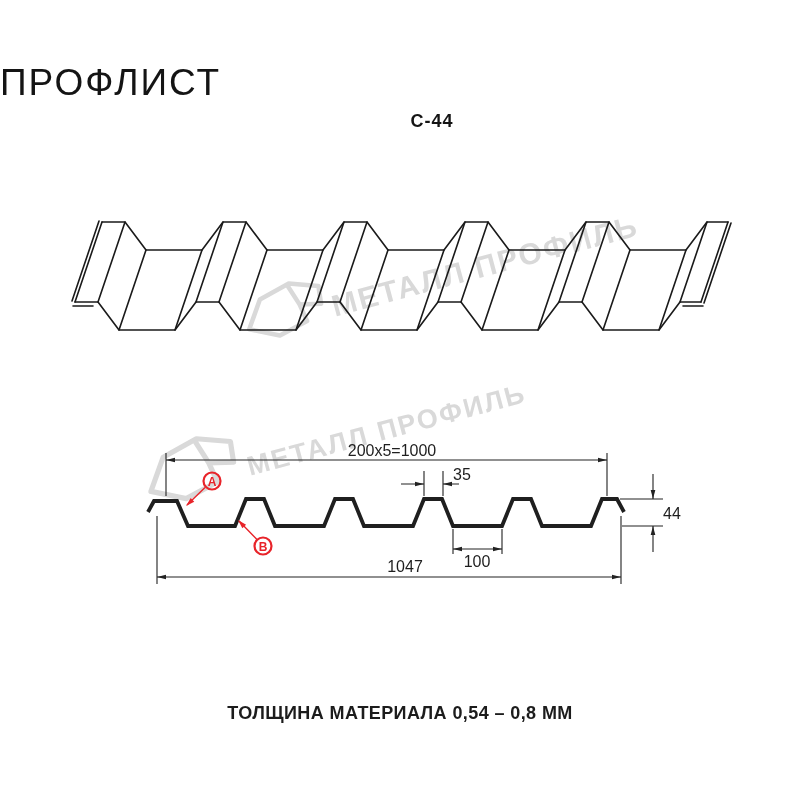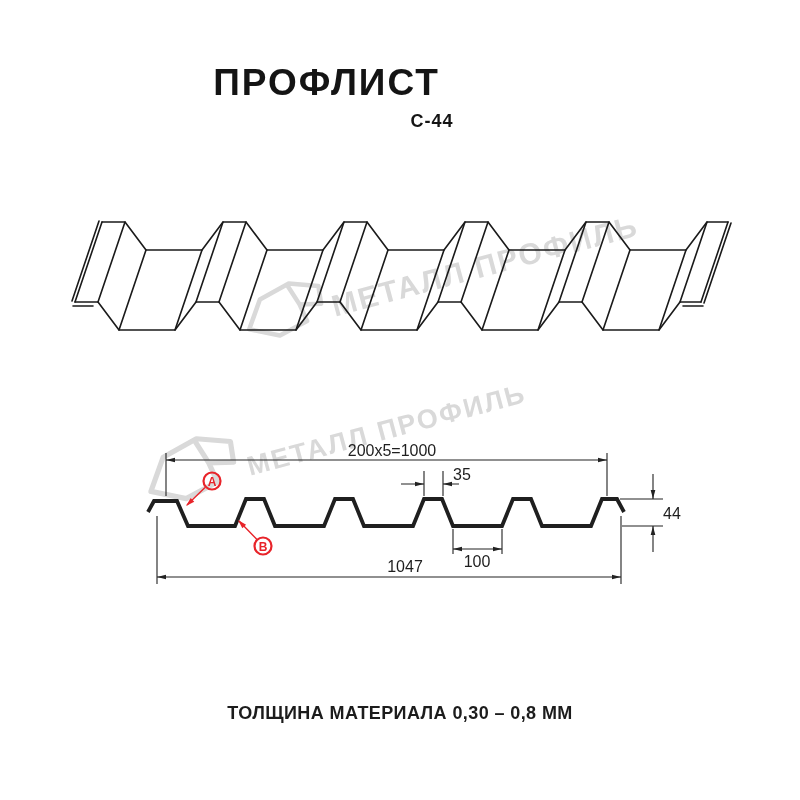--- a/index.html
+++ b/index.html
@@ -1,19 +1,19 @@
 <!DOCTYPE html>
 <html><head>
 <meta charset="utf-8">
 <style>
   html,body{margin:0;padding:0;background:#fff;}
   .canvas{position:relative;width:800px;height:800px;background:#ffffff;overflow:hidden;
           font-family:"Liberation Sans", sans-serif;}
-  .page-title{position:absolute;top:62px;left:0;width:653px;text-align:center;
-              font-size:37px;font-weight:700;letter-spacing:2px;color:#141414;}
+  .page-title{position:absolute;top:62px;left:0;width:653px;text-align:left;
+              font-size:37px;font-weight:400;letter-spacing:2px;color:#141414;}
   .model-label{position:absolute;top:111px;left:0;width:800px;text-align:center;
                font-size:18px;font-weight:700;letter-spacing:1px;color:#141414;padding-left:32px;}
   .footer-note{position:absolute;top:703px;left:0;width:800px;text-align:center;
                font-size:18px;font-weight:600;letter-spacing:.4px;color:#1c1c1c;}
   svg{position:absolute;left:0;top:0;}
   .wm-logo{fill:#ffffff;stroke:#d9d9d9;stroke-width:4.5;stroke-linejoin:round;}
   .wm-text{fill:#d9d9d9;font-weight:700;letter-spacing:2px;}
   .draw3d{stroke:#1a1a1a;stroke-width:1.6;fill:none;stroke-linejoin:round;stroke-linecap:round;}
   .profile{stroke:#1f1f1f;stroke-width:3.8;fill:none;stroke-linejoin:miter;stroke-linecap:butt;}
   .dim{stroke:#222;stroke-width:1.1;fill:none;}
@@ -85,14 +85,14 @@
         <circle class="red-circle" cx="212" cy="481" r="8.5"></circle>
         <text class="red-letter" x="212" y="485.5" text-anchor="middle">А</text>
       </g>
       <g>
         <circle class="red-circle" cx="263" cy="546" r="8.5"></circle>
         <text class="red-letter" x="263" y="550.5" text-anchor="middle">В</text>
       </g>
     </g>
   </svg>
 
-  <div class="footer-note">ТОЛЩИНА МАТЕРИАЛА 0,30 – 0,8 ММ</div>
+  <div class="footer-note">ТОЛЩИНА МАТЕРИАЛА 0,54 – 0,8 ММ</div>
 </div>
 
 </body></html>

